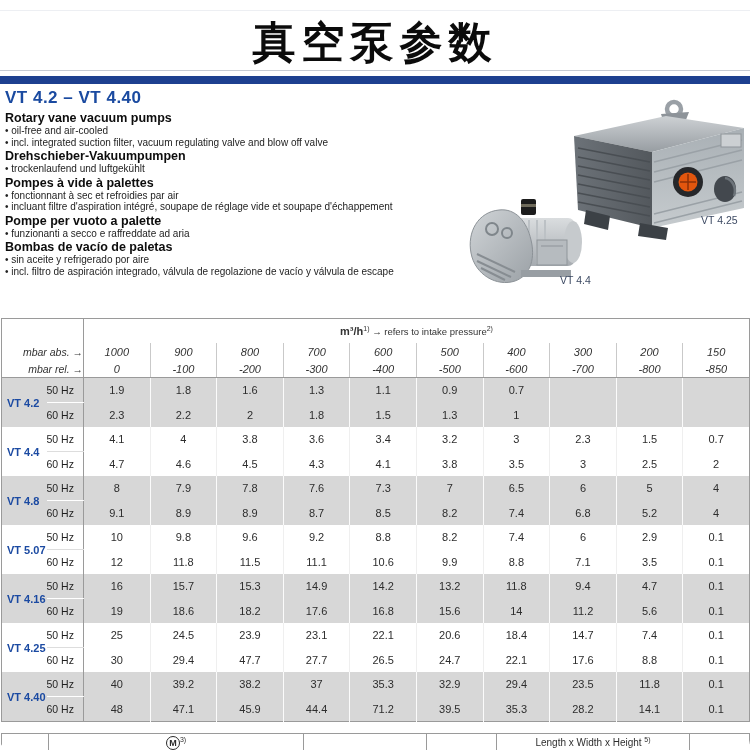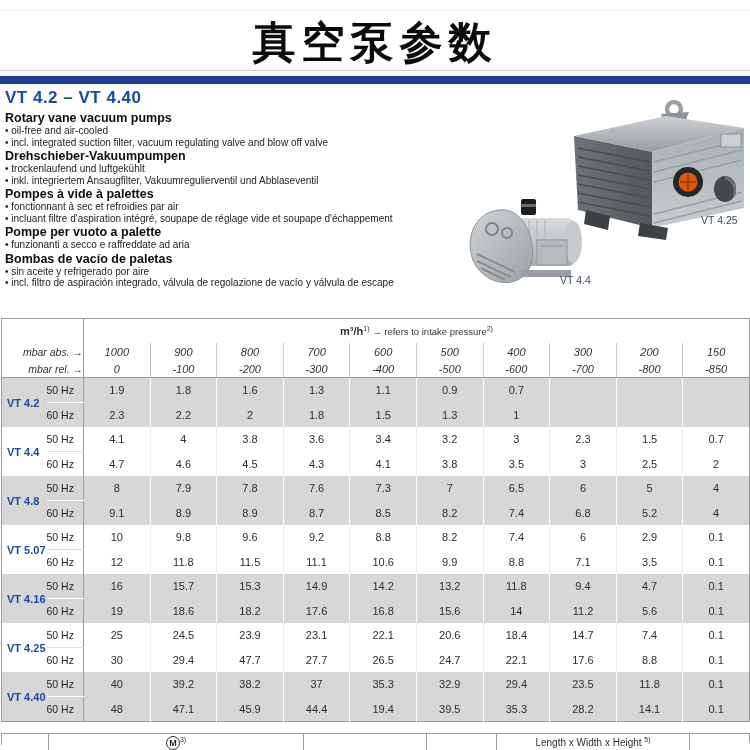--- a/index.html
+++ b/index.html
@@ -80,21 +80,20 @@
 
   <div class="descriptions">
       <div class="lang-block">
         <div class="lang-title">Rotary vane vacuum pumps</div>
         <div class="bullet">• oil-free and air-cooled</div>
         <div class="bullet">• incl. integrated suction filter, vacuum regulating valve and blow off valve</div>
       </div>
       <div class="lang-block">
         <div class="lang-title">Drehschieber-Vakuumpumpen</div>
         <div class="bullet">• trockenlaufend und luftgekühlt</div>
-        <div class="bullet">• inkl. integriertem Ansaugfilter, Vakuumregulierventil und Abblaseventil</div>
       </div>
       <div class="lang-block">
         <div class="lang-title">Pompes à vide à palettes</div>
         <div class="bullet">• fonctionnant à sec et refroidies par air</div>
         <div class="bullet">• incluant filtre d'aspiration intégré, soupape de réglage vide et soupape d'échappement</div>
       </div>
       <div class="lang-block">
         <div class="lang-title">Pompe per vuoto a palette</div>
         <div class="bullet">• funzionanti a secco e raffreddate ad aria</div>
       </div>
@@ -419,21 +418,21 @@
           <td class="data">23.5</td>
           <td class="data">11.8</td>
           <td class="data">0.1</td>
         </tr>
         <tr class="gray r60">
           <td class="hz">60 Hz</td>
           <td class="data first">48</td>
           <td class="data">47.1</td>
           <td class="data">45.9</td>
           <td class="data">44.4</td>
-          <td class="data">19.4</td>
+          <td class="data">71.2</td>
           <td class="data">39.5</td>
           <td class="data">35.3</td>
           <td class="data">28.2</td>
           <td class="data">14.1</td>
           <td class="data">0.1</td>
         </tr>
       </tbody>
   </table>
 
   <table class="bottom-table">

